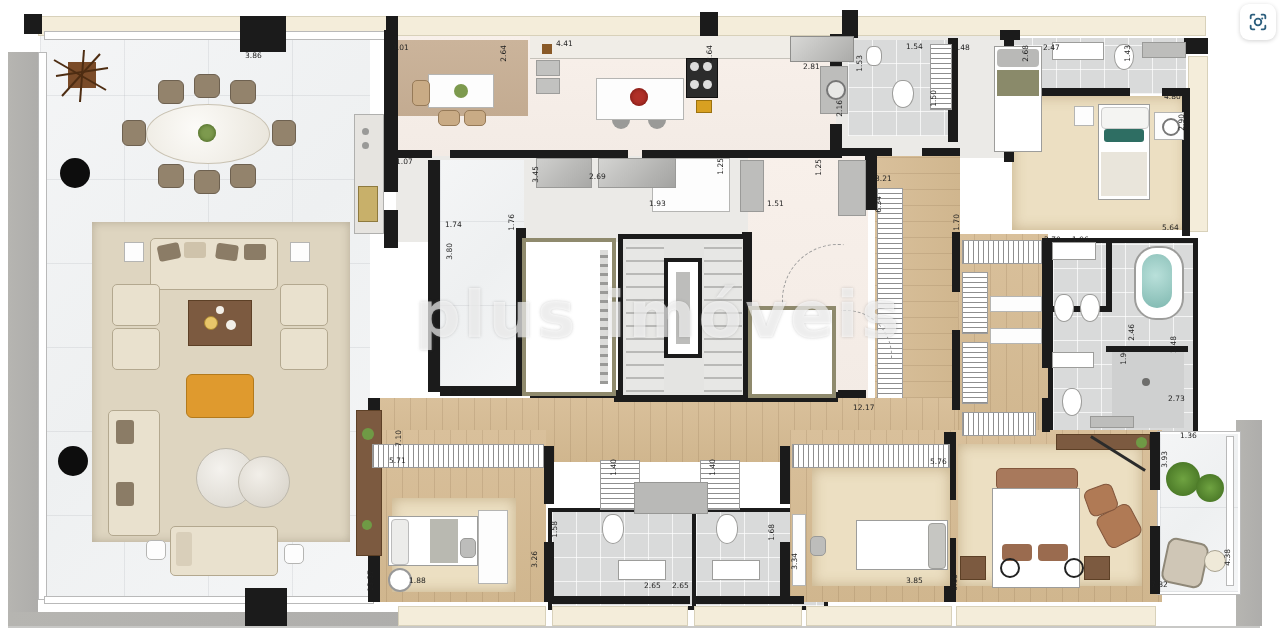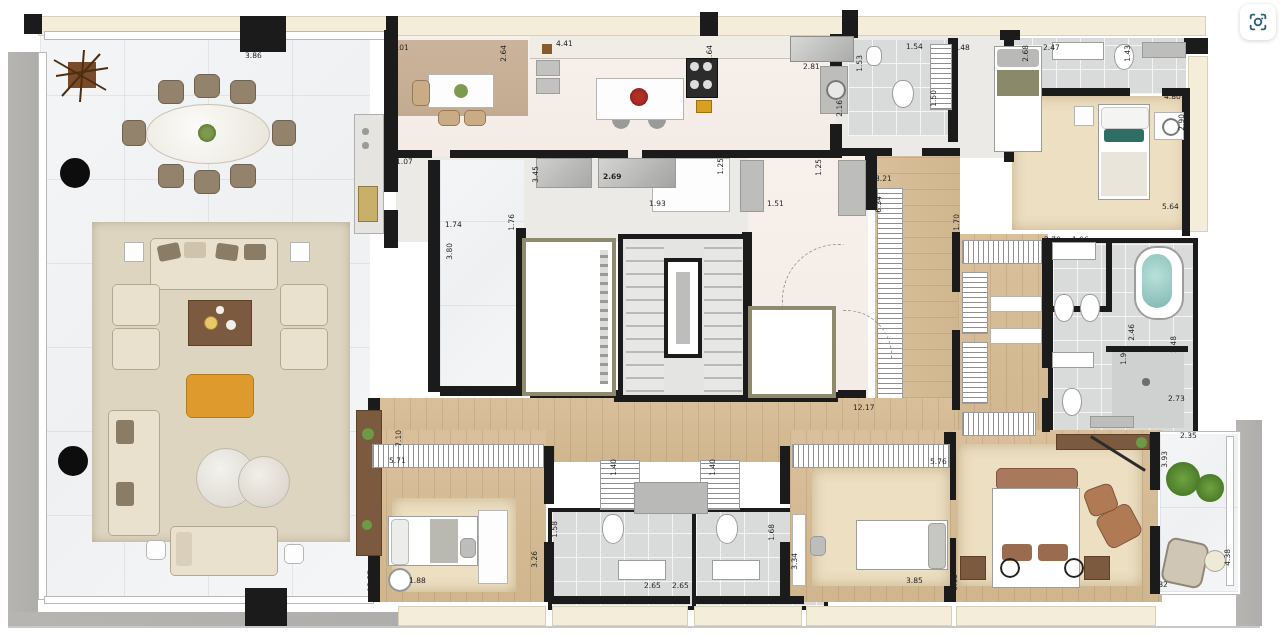--- a/index.html
+++ b/index.html
@@ -321,50 +321,51 @@
   <div class="abs round" style="left:1000px;top:558px;width:16px;height:16px;border:2px solid #222;background:transparent;"></div>
   <div class="abs round" style="left:1064px;top:558px;width:16px;height:16px;border:2px solid #222;background:transparent;"></div>
   <div class="abs" style="left:1100px;top:508px;width:36px;height:34px;border-radius:8px;background:#b07a55;border:1px solid #82563c;transform:rotate(-28deg);"></div>
   <div class="abs" style="left:1086px;top:486px;width:28px;height:26px;border-radius:7px;background:#b07a55;border:1px solid #82563c;transform:rotate(-20deg);"></div>
 
   <div class="abs round" style="left:1166px;top:462px;width:34px;height:34px;background:radial-gradient(circle,#6fa341,#3f6b1f);"></div>
   <div class="abs round" style="left:1196px;top:474px;width:28px;height:28px;background:radial-gradient(circle,#6fa341,#3f6b1f);"></div>
   <div class="abs" style="left:1164px;top:540px;width:38px;height:42px;border-radius:9px;background:#cfc6b6;border:2px solid #8f8878;transform:rotate(12deg);"></div>
   <div class="abs round" style="left:1204px;top:550px;width:20px;height:20px;background:#efe9d8;border:1px solid #a8a291;"></div>
 
+  <div class="watermark">plus imóveis</div>
 
   <div id="dims" class="abs" style="left:0;top:0;width:1280px;height:636px;">
       <span class="dim" style="left: 245px; top: 52px;">3.86</span>
       <span class="dim" style="left: 392px; top: 44px;">3.01</span>
       <span class="dim" style="left: 556px; top: 40px;">4.41</span>
       <span class="dim" style="left: 803px; top: 63px;">2.81</span>
       <span class="dim" style="left: 906px; top: 43px;">1.54</span>
       <span class="dim" style="left: 953px; top: 44px;">1.48</span>
       <span class="dim" style="left: 1043px; top: 44px;">2.47</span>
       <span class="dim" style="left: 1164px; top: 93px;">4.80</span>
-      <span class="dim" style="left: 1162px; top: 203px;">5.64</span>
+      <span class="dim" style="left: 1162px; top: 224px;">5.64</span>
       <span class="dim" style="left: 396px; top: 158px;">1.07</span>
       <span class="dim" style="left: 445px; top: 221px;">1.74</span>
       <span class="dim" style="left: 649px; top: 200px;">1.93</span>
       <span class="dim" style="left: 767px; top: 200px;">1.51</span>
       <span class="dim" style="left: 875px; top: 175px;">3.21</span>
-      <span class="dim" style="left: 603px; top: 173px; font-weight: bold;">2.69</span>
+      <span class="dim" style="left: 589px; top: 173px;">2.69</span>
       <span class="dim" style="left: 1044px; top: 236px;">2.70</span>
       <span class="dim" style="left: 1072px; top: 236px;">1.96</span>
       <span class="dim" style="left: 1168px; top: 395px;">2.73</span>
       <span class="dim" style="left: 853px; top: 404px;">12.17</span>
       <span class="dim" style="left: 448px; top: 387px;">1.50</span>
       <span class="dim" style="left: 389px; top: 457px;">5.71</span>
       <span class="dim" style="left: 930px; top: 458px;">5.76</span>
       <span class="dim" style="left: 409px; top: 577px;">1.88</span>
       <span class="dim" style="left: 644px; top: 582px;">2.65</span>
       <span class="dim" style="left: 672px; top: 582px;">2.65</span>
       <span class="dim" style="left: 906px; top: 577px;">3.85</span>
       <span class="dim" style="left: 1151px; top: 581px;">7.82</span>
-      <span class="dim" style="left: 1180px; top: 432px;">2.35</span>
+      <span class="dim" style="left: 1180px; top: 432px;">1.36</span>
       <span class="dim v" style="left: 500px; top: 45px;">2.64</span>
       <span class="dim v" style="left: 706px; top: 45px;">2.64</span>
       <span class="dim v" style="left: 856px; top: 55px;">1.53</span>
       <span class="dim v" style="left: 836px; top: 100px;">2.16</span>
       <span class="dim v" style="left: 1022px; top: 45px;">2.68</span>
       <span class="dim v" style="left: 1124px; top: 45px;">1.43</span>
       <span class="dim v" style="left: 1178px; top: 114px;">2.90</span>
       <span class="dim v" style="left: 930px; top: 90px;">1.50</span>
       <span class="dim v" style="left: 532px; top: 166px;">3.45</span>
       <span class="dim v" style="left: 717px; top: 158px;">1.25</span>

